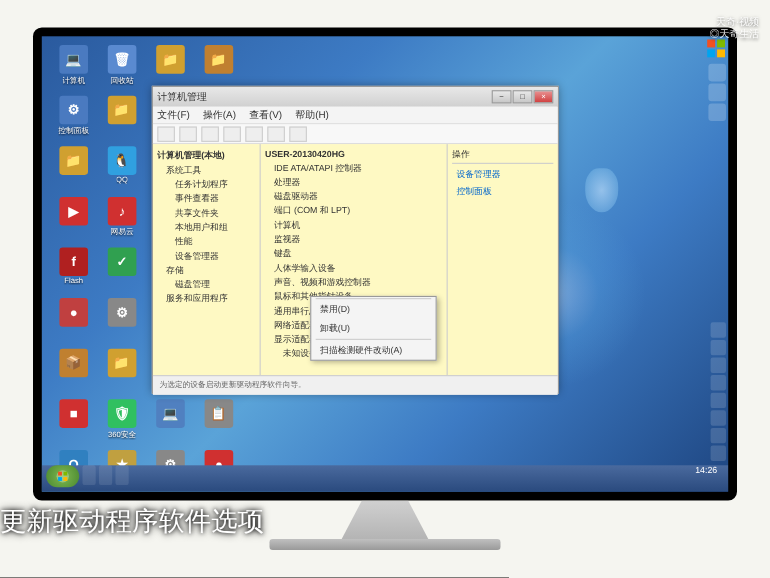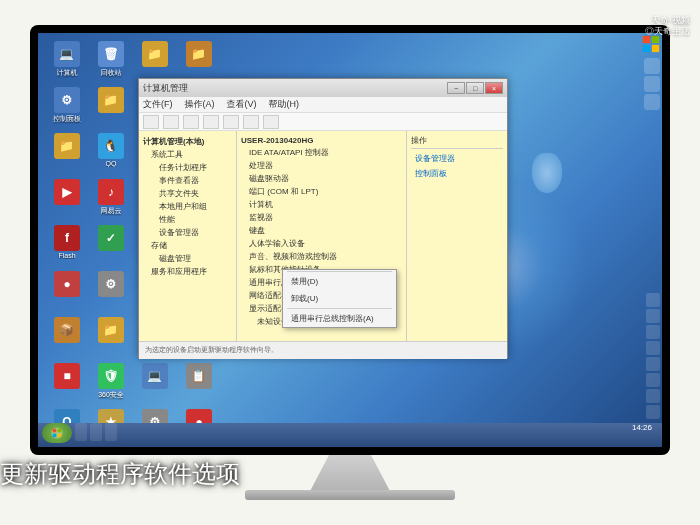--- a/index.html
+++ b/index.html
@@ -288,21 +288,21 @@
             <div class="tree-item ">鼠标和其他指针设备</div>
             <div class="tree-item ">通用串行总线控制器</div>
             <div class="tree-item ">网络适配器</div>
             <div class="tree-item ">显示适配器</div>
             <div class="tree-item sub">未知设备</div>
             <div class="ctxmenu" id="ctxmenu">
               <div class="ctxsep"></div>
               <div class="ctxitem">禁用(D)</div>
               <div class="ctxitem">卸载(U)</div>
               <div class="ctxsep"></div>
-              <div class="ctxitem">通用串行总线控制器(A)</div>
+              <div class="ctxitem">扫描检测硬件改动(A)</div>
             </div>
       </div>
       <div class="col-r">
         <div class="hdr">操作</div>
         <div class="act">设备管理器</div>
         <div class="act">控制面板</div>
       </div>
     </div>
     <div class="statusbar">为选定的设备启动更新驱动程序软件向导。</div>
   </div>

